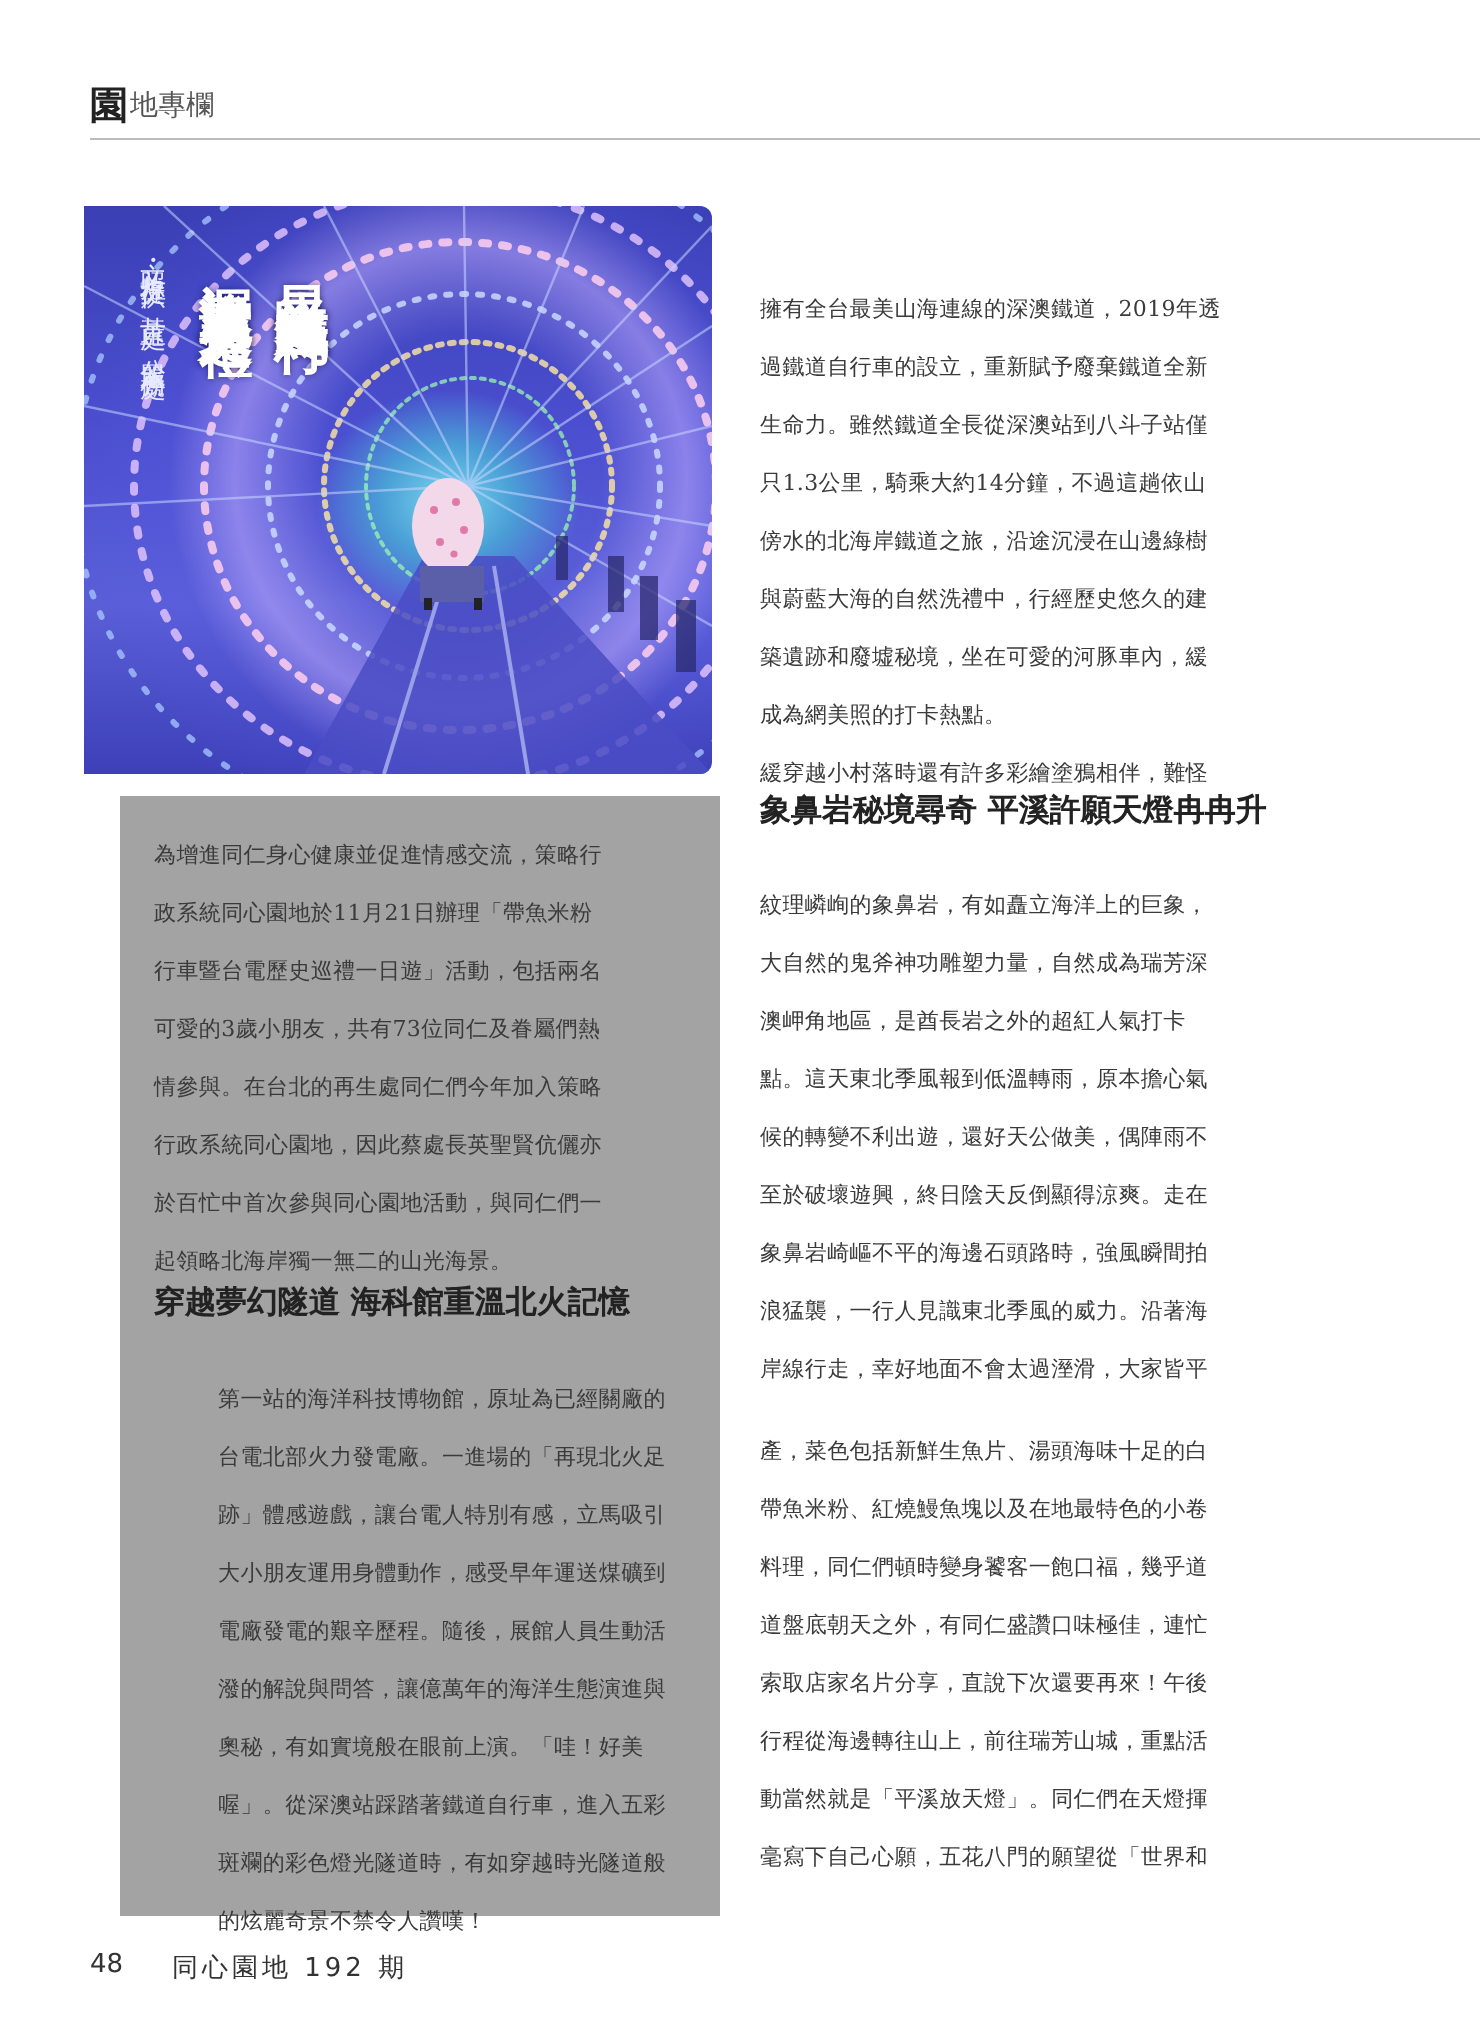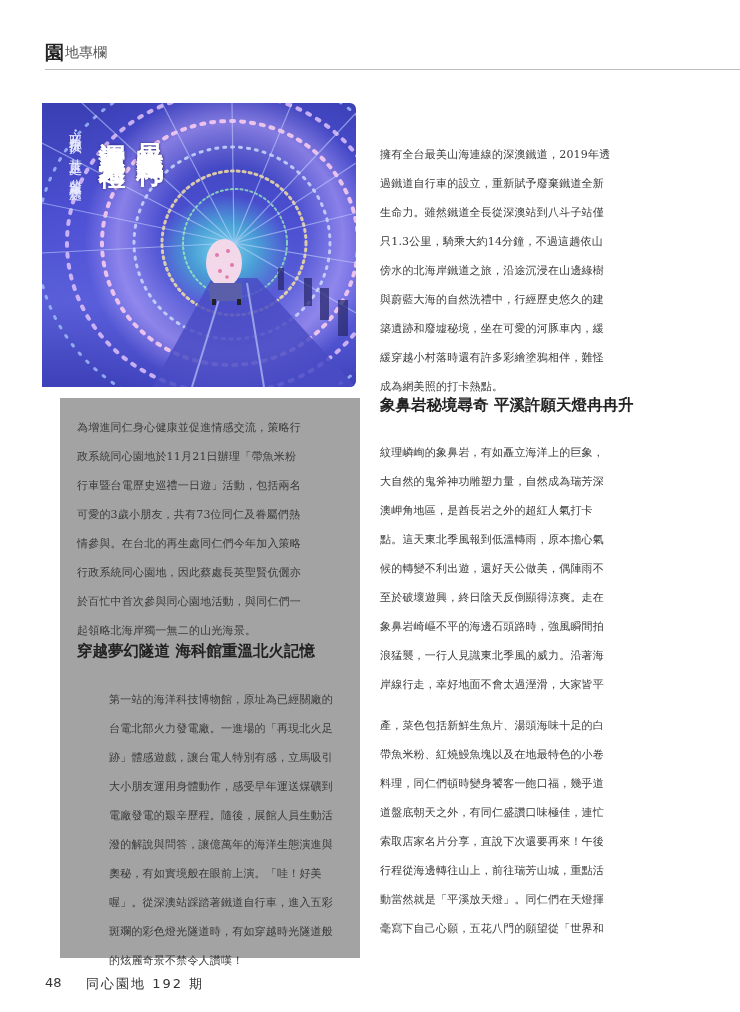--- a/index.html
+++ b/index.html
@@ -171,22 +171,22 @@
 
 <div class="right-col">
   <p class="para p3">
     <span class="line">擁有全台最美山海連線的深澳鐵道，2019年透</span>
     <span class="line">過鐵道自行車的設立，重新賦予廢棄鐵道全新</span>
     <span class="line">生命力。雖然鐵道全長從深澳站到八斗子站僅</span>
     <span class="line">只1.3公里，騎乘大約14分鐘，不過這趟依山</span>
     <span class="line">傍水的北海岸鐵道之旅，沿途沉浸在山邊綠樹</span>
     <span class="line">與蔚藍大海的自然洗禮中，行經歷史悠久的建</span>
     <span class="line">築遺跡和廢墟秘境，坐在可愛的河豚車內，緩</span>
+    <span class="line">成為網美照的打卡熱點。</span>
     <span class="line">緩穿越小村落時還有許多彩繪塗鴉相伴，難怪</span>
-    <span class="line">成為網美照的打卡熱點。</span>
   </p>
   <h3 class="subhead h2">象鼻岩秘境尋奇 平溪許願天燈冉冉升</h3>
   <p class="para p4">
     <span class="line">紋理嶙峋的象鼻岩，有如矗立海洋上的巨象，</span>
     <span class="line">大自然的鬼斧神功雕塑力量，自然成為瑞芳深</span>
     <span class="line">澳岬角地區，是酋長岩之外的超紅人氣打卡</span>
     <span class="line">點。這天東北季風報到低溫轉雨，原本擔心氣</span>
     <span class="line">候的轉變不利出遊，還好天公做美，偶陣雨不</span>
     <span class="line">至於破壞遊興，終日陰天反倒顯得涼爽。走在</span>
     <span class="line">象鼻岩崎嶇不平的海邊石頭路時，強風瞬間拍</span>

